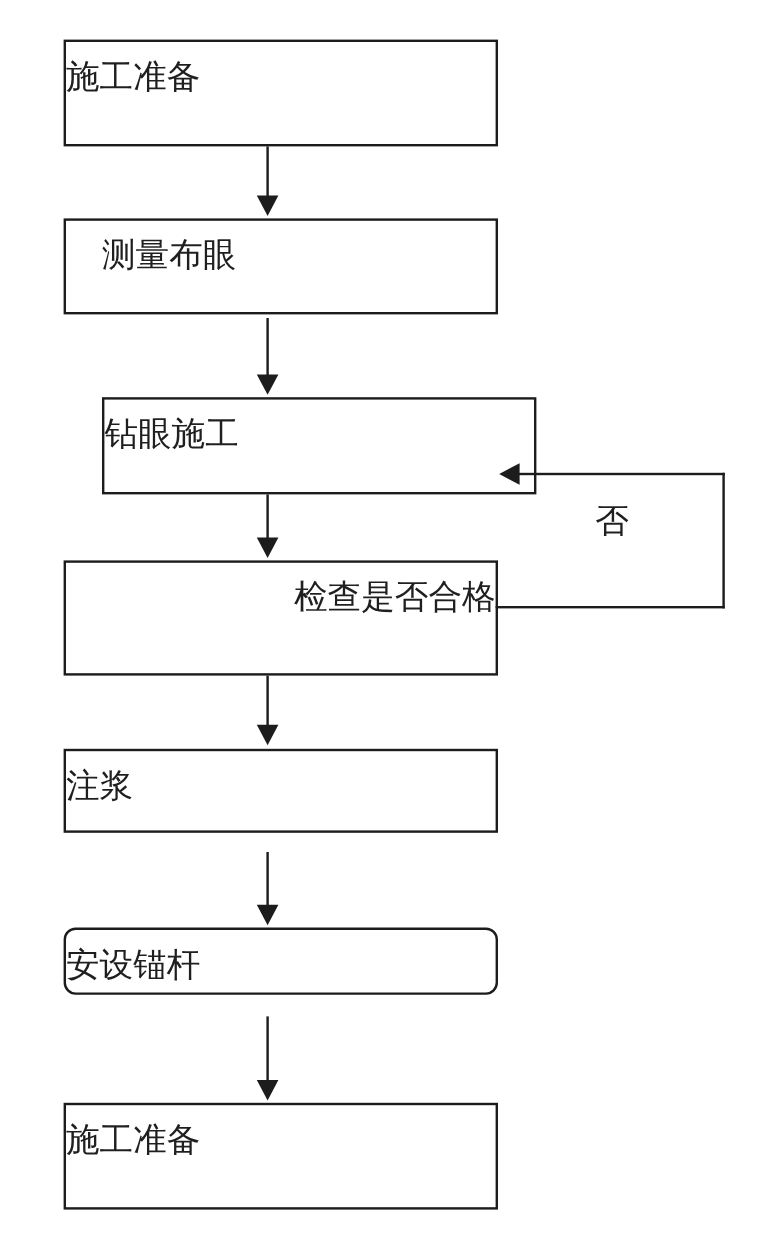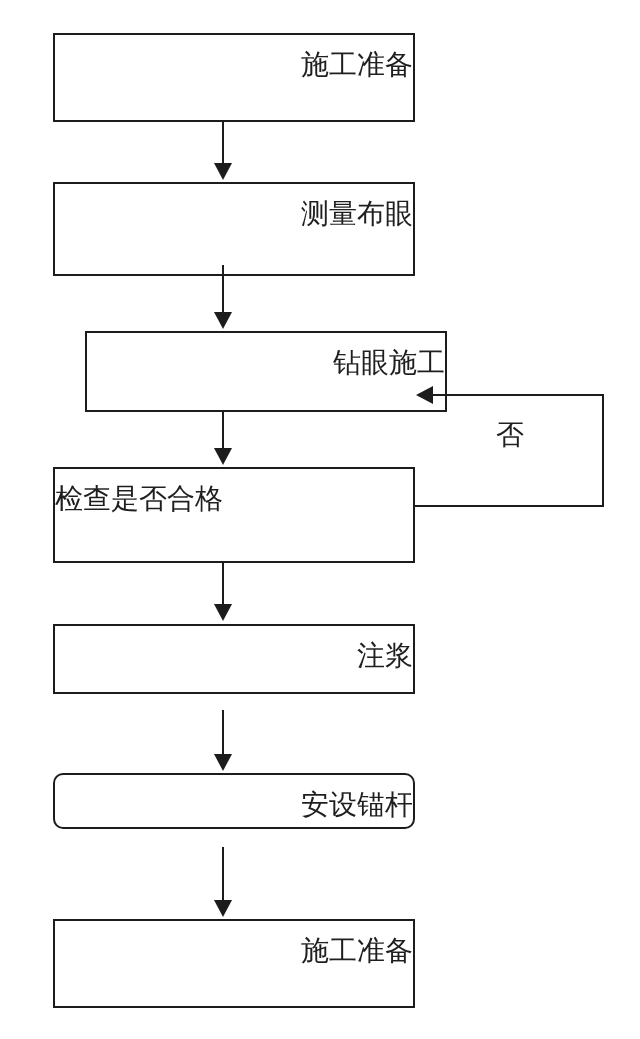--- a/index.html
+++ b/index.html
@@ -18,28 +18,29 @@
   .flow-box {
     position: absolute;
     left: 53px;
     width: 362px;
     box-sizing: border-box;
     border: 2px solid #1c1c1c;
     background: #ffffff;
     color: #1f1f1f;
     font-size: 28px;
     line-height: 34px;
-    text-align: right;
+    text-align: left;
     padding-top: 13px;
   }
   .flow-box.align-left {
-    text-align: left;
+    text-align: right;
+    padding-left: 44px;
   }
   .box-1 { top: 33px;  height: 89px; }
-  .box-2 { top: 182px; height: 94px; }
+  .box-2 { top: 182px; height: 80px; padding-left: 30px; }
   .box-3 { top: 331px; height: 81px; margin-left: 32px; }
   .box-4 { top: 467px; height: 96px; }
   .box-5 { top: 624px; height: 70px; }
   .box-6 { top: 773px; height: 56px; border-radius: 10px; }
   .box-7 { top: 919px; height: 89px; }
 
   .vline {
     position: absolute;
     width: 2px;
     background: #1c1c1c;

